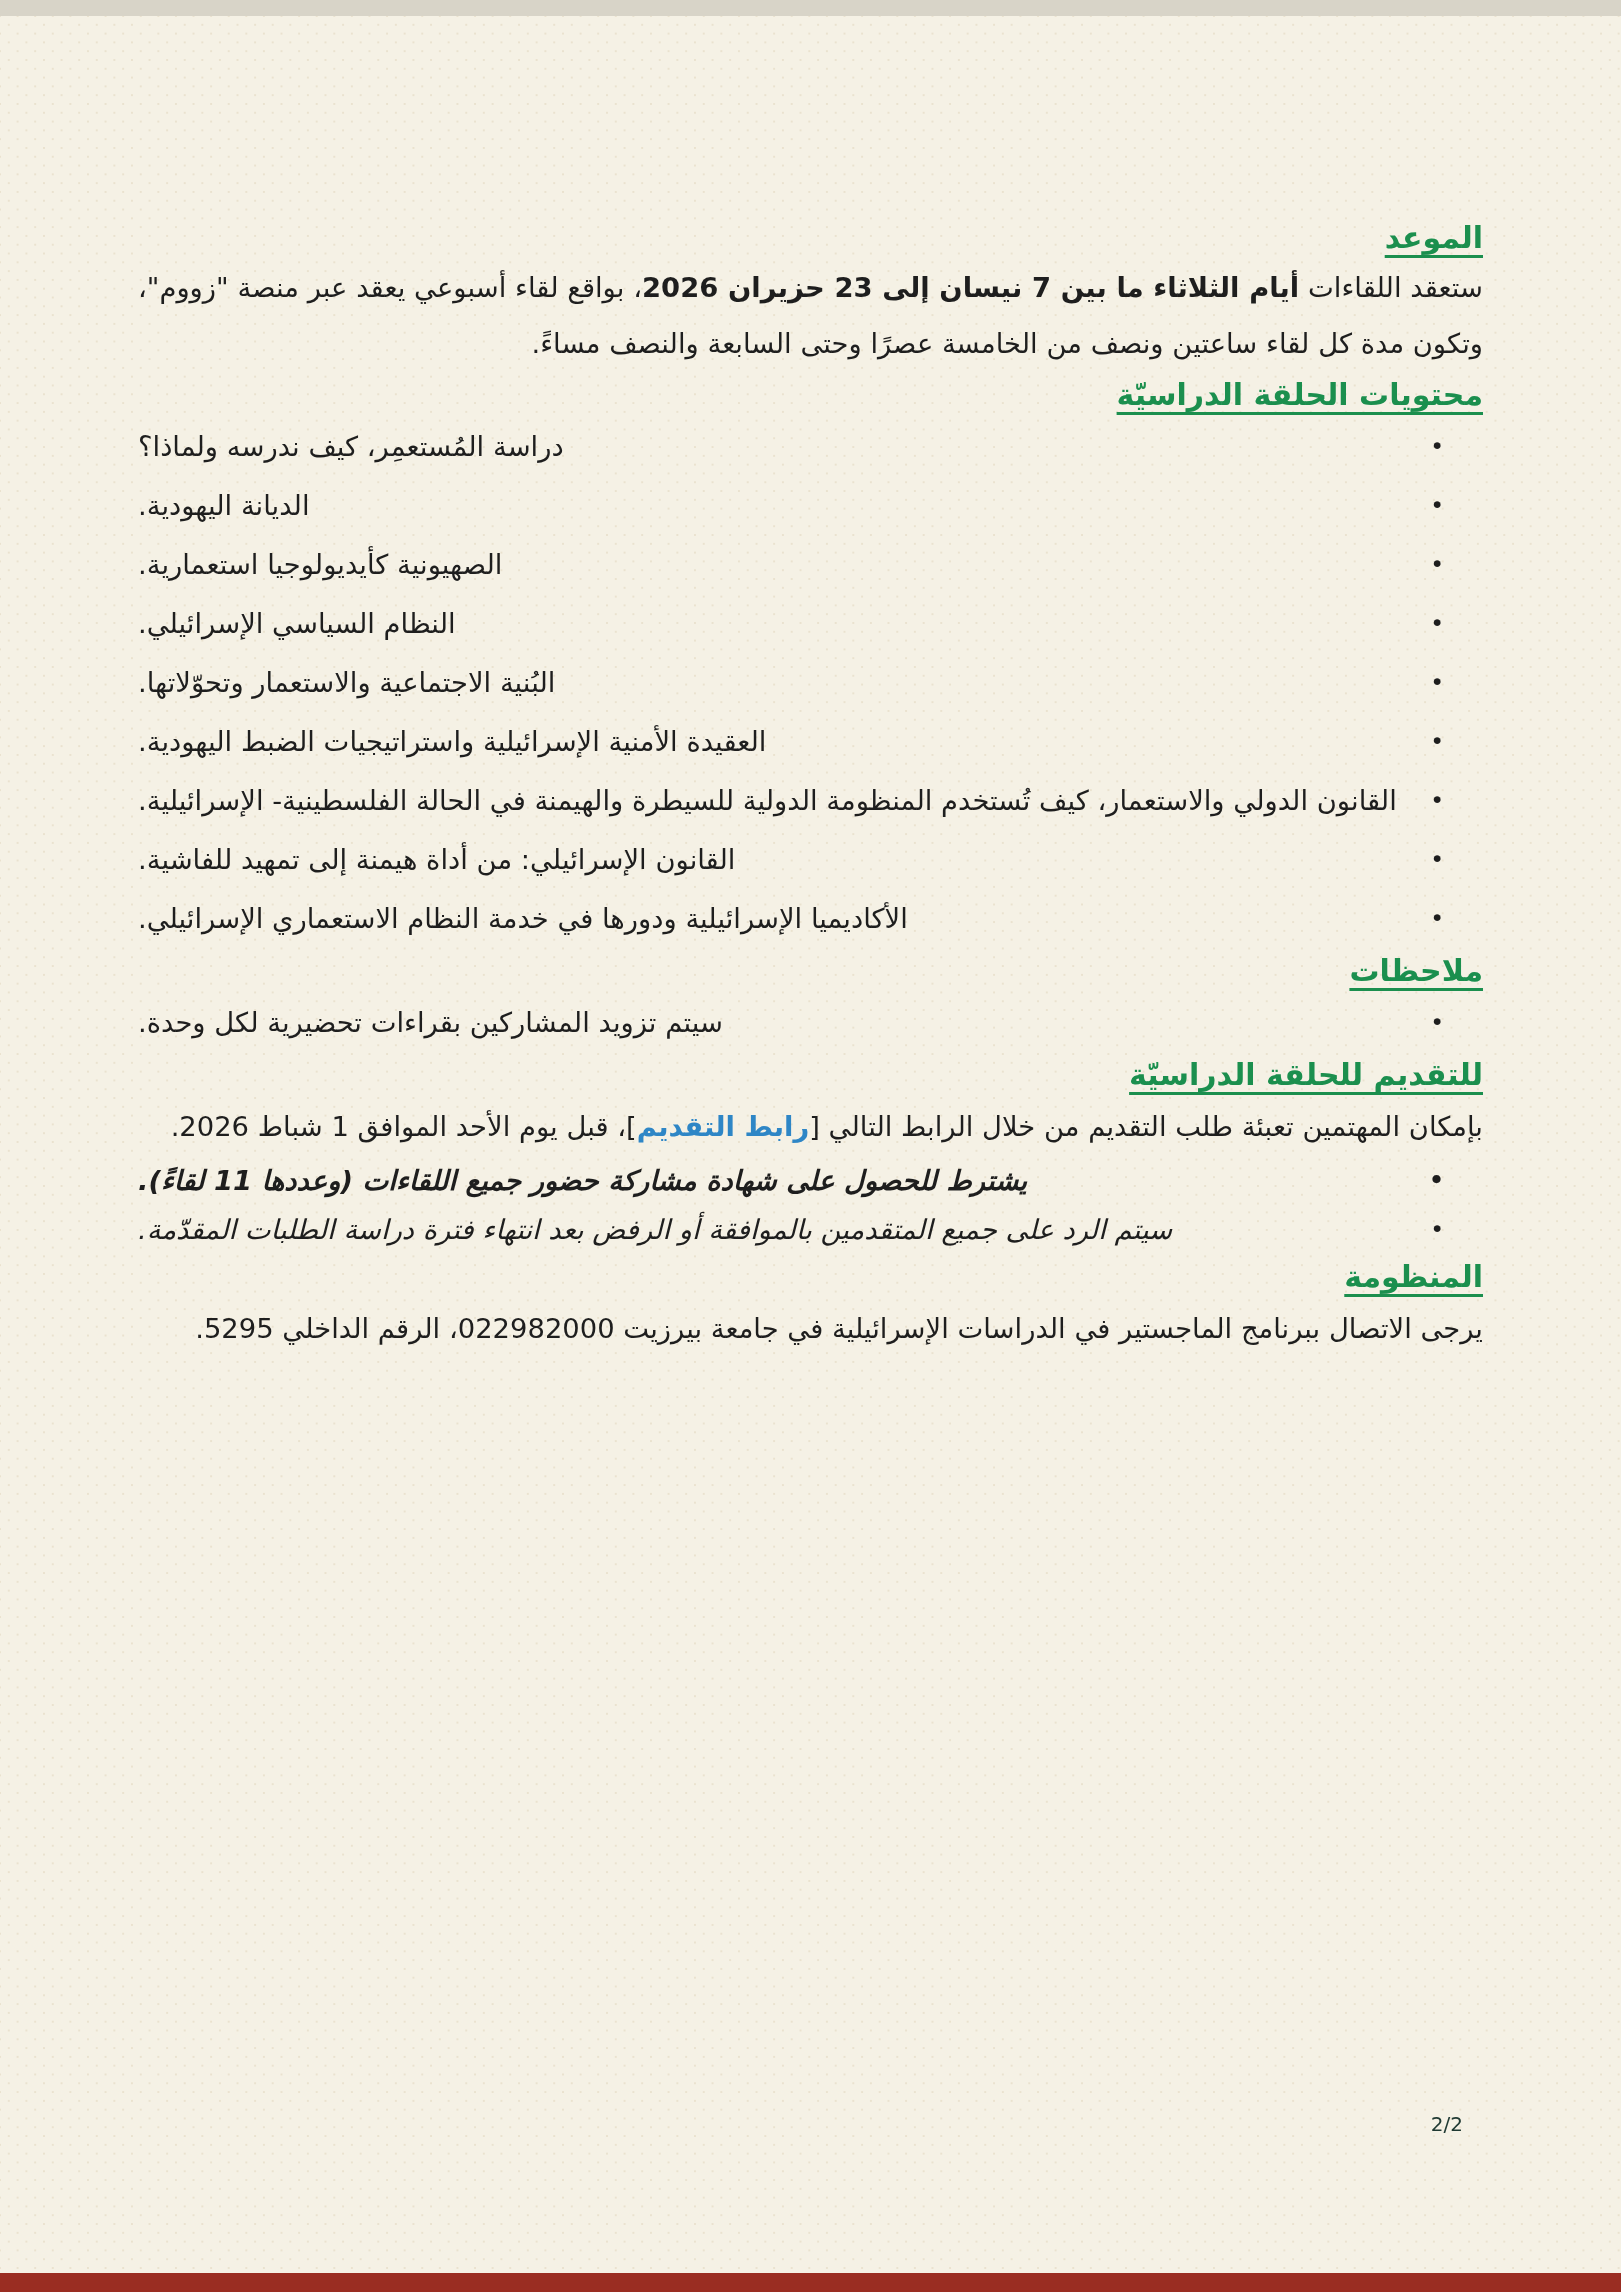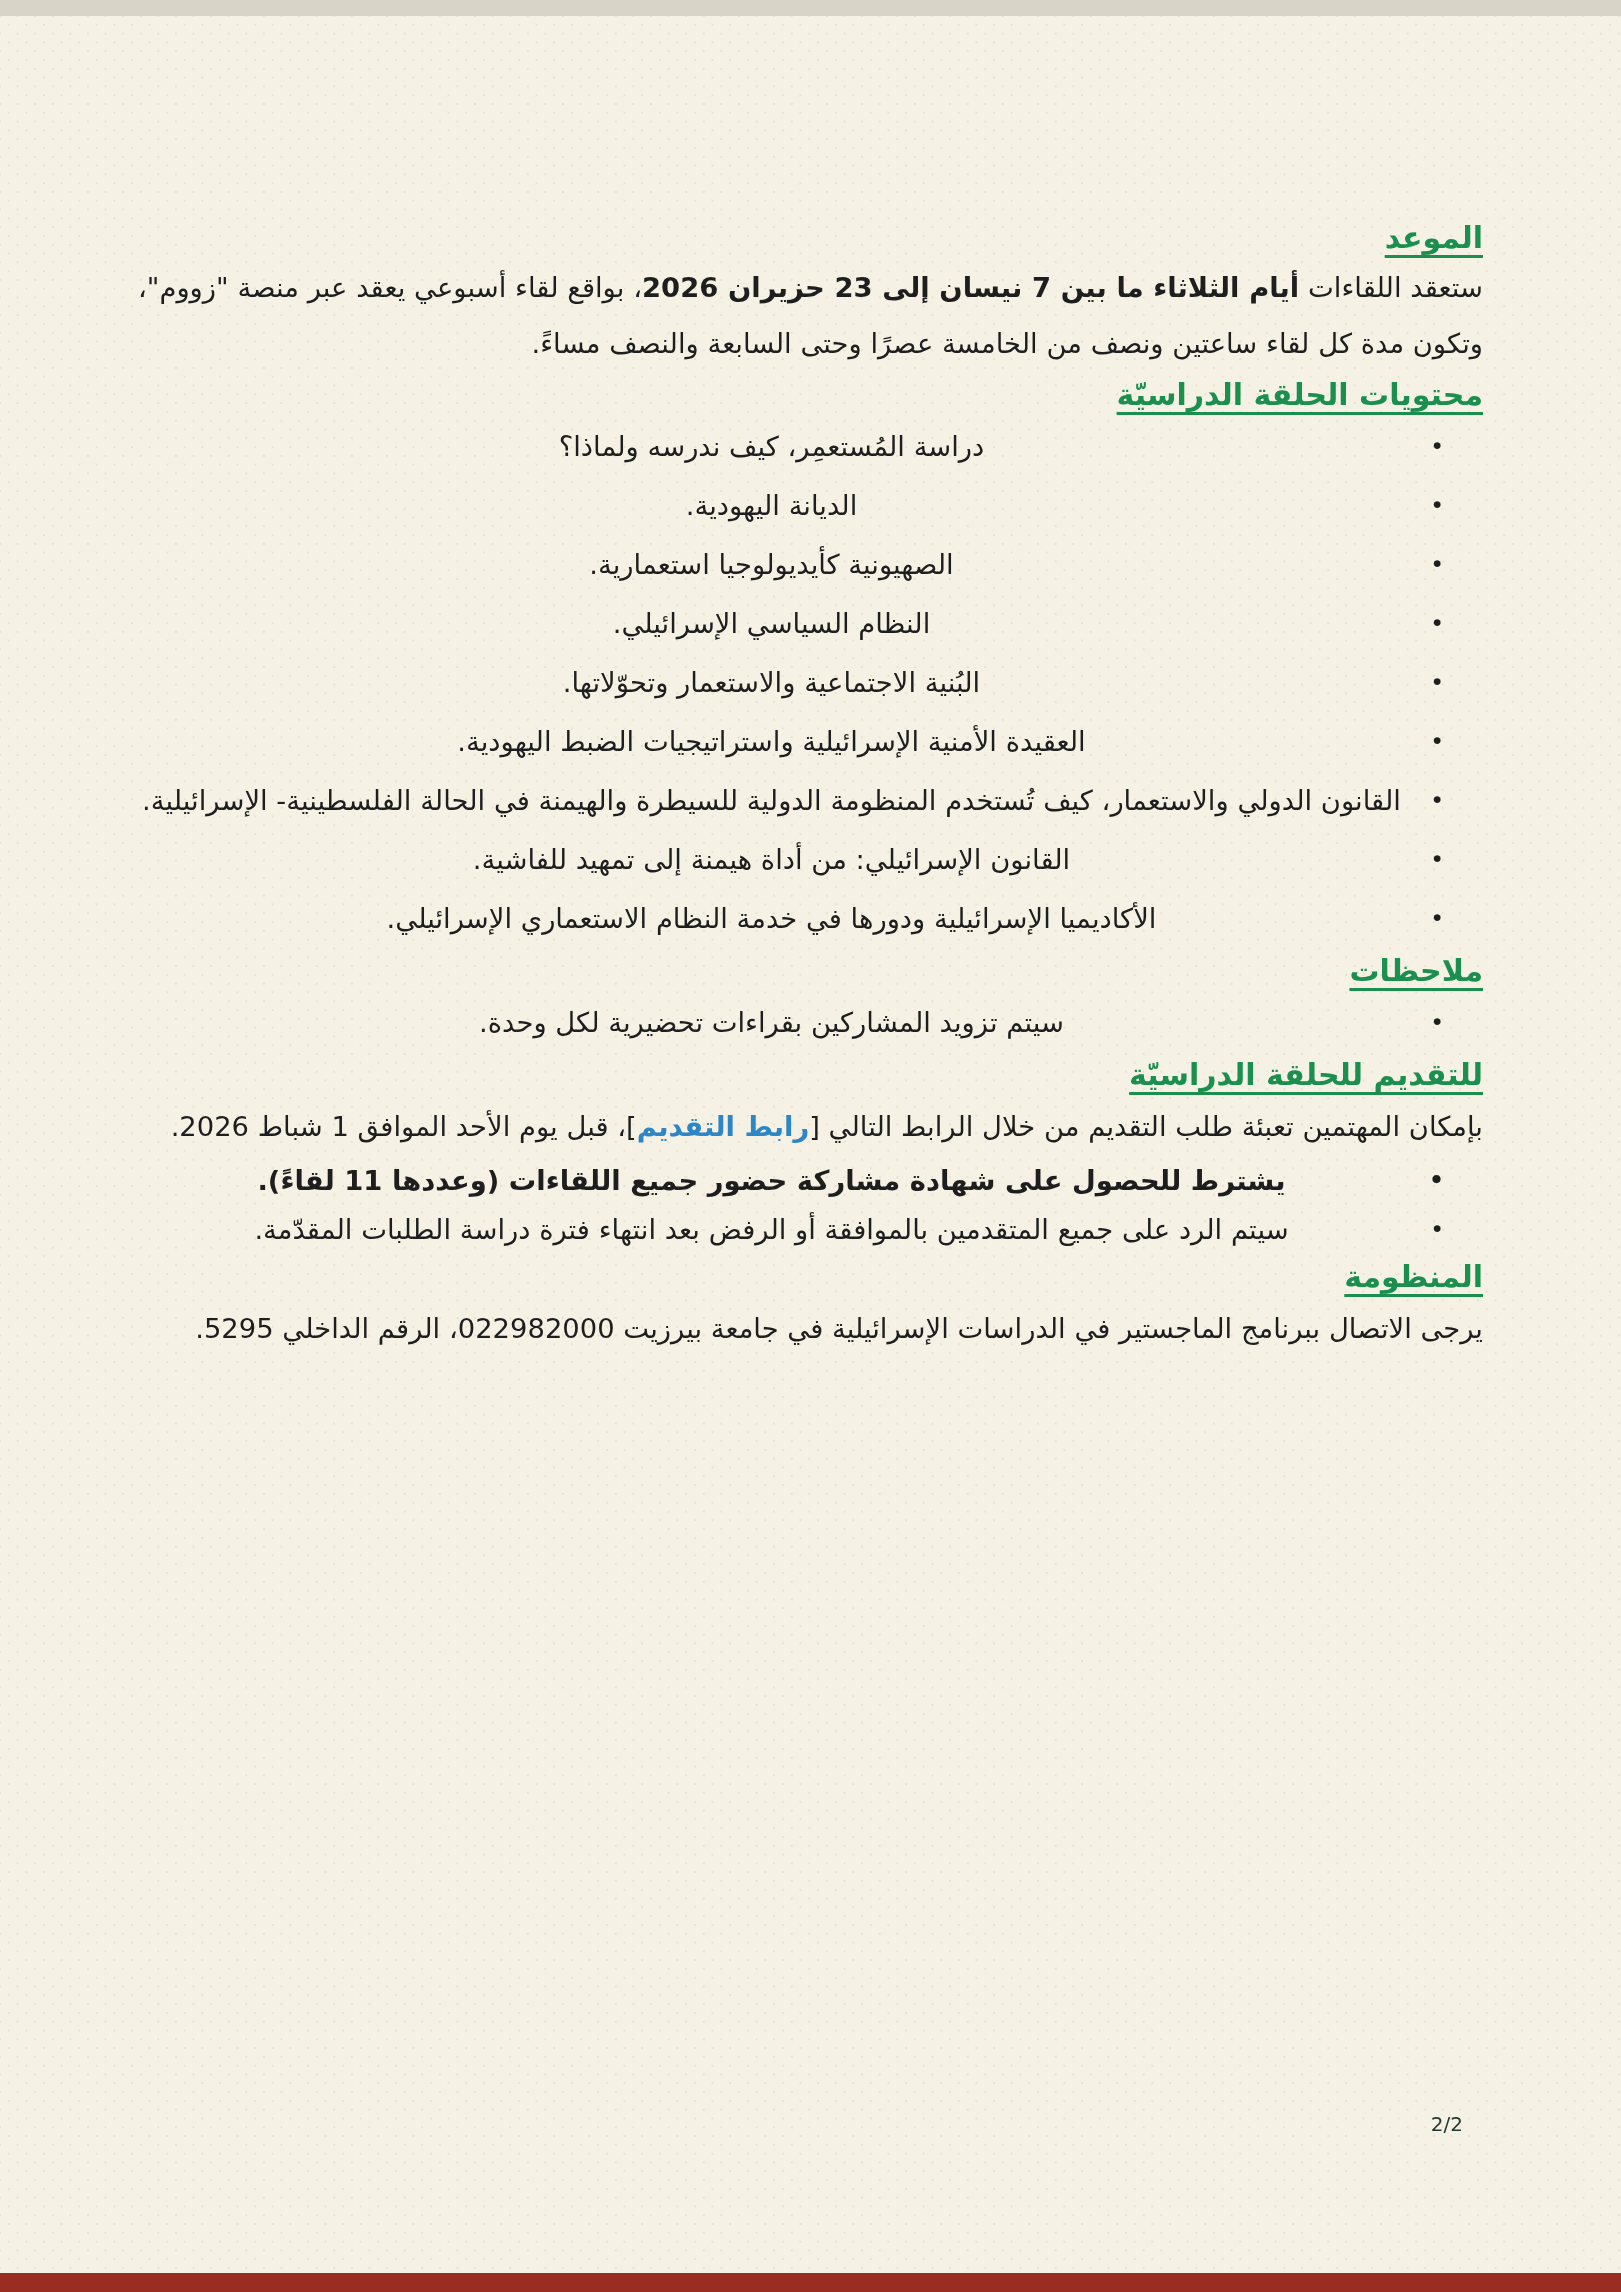--- a/index.html
+++ b/index.html
@@ -30,41 +30,41 @@
     text-decoration-thickness:2.5px;
     text-underline-offset:6.9px;
   }
   .mt-schedule-p { margin-top:15.7px; }
   .mt-contents-h { margin-top:37px; }
   .mt-contents-ul { margin-top:13.7px; }
   .mt-notes-h { margin-top:35px; }
   .mt-notes-ul { margin-top:7.8px; }
   .mt-apply-h { margin-top:39px; }
   .mt-apply-p { margin-top:13.7px; }
-  .mt-apply-ul { margin-top:15.7px; }
+  .mt-apply-ul { margin-top:15.7px;font-style:italic; }
   .mt-inquiry-h { margin-top:43px; }
   .mt-inquiry-p { margin-top:11.8px; }
   p.body {
     margin:0;
     font-size:27.4px;
     line-height:56px;
     text-align:justify;
     text-justify:inter-word;
   }
   p.body.wide { line-height:59px; }
   ul.blist {
     margin:0; padding:0;
     list-style:none;
   }
   ul.blist li {
     position:relative;
     padding-right:78px;
     font-size:27.4px;
     line-height:59px;
-    text-align:center;
+    text-align:left;
   }
   ul.blist li::before {
     content:"\2022";
     position:absolute;
     right:39px; top:0;
     font-size:23.5px;
     line-height:59px;
     color:#1e1e1e;
   }
   ul.blist.tight li { line-height:49px; }

